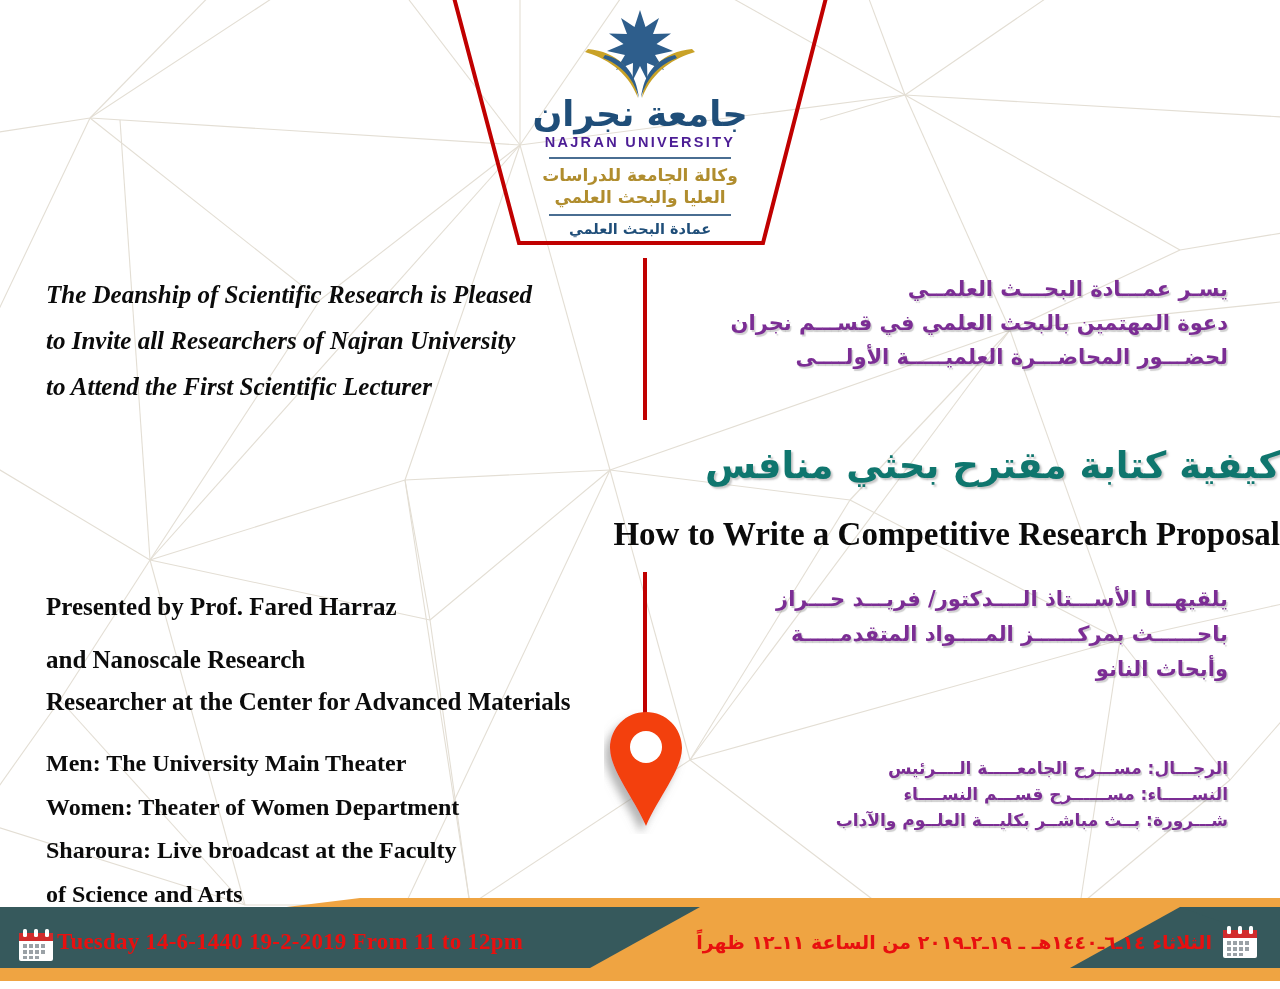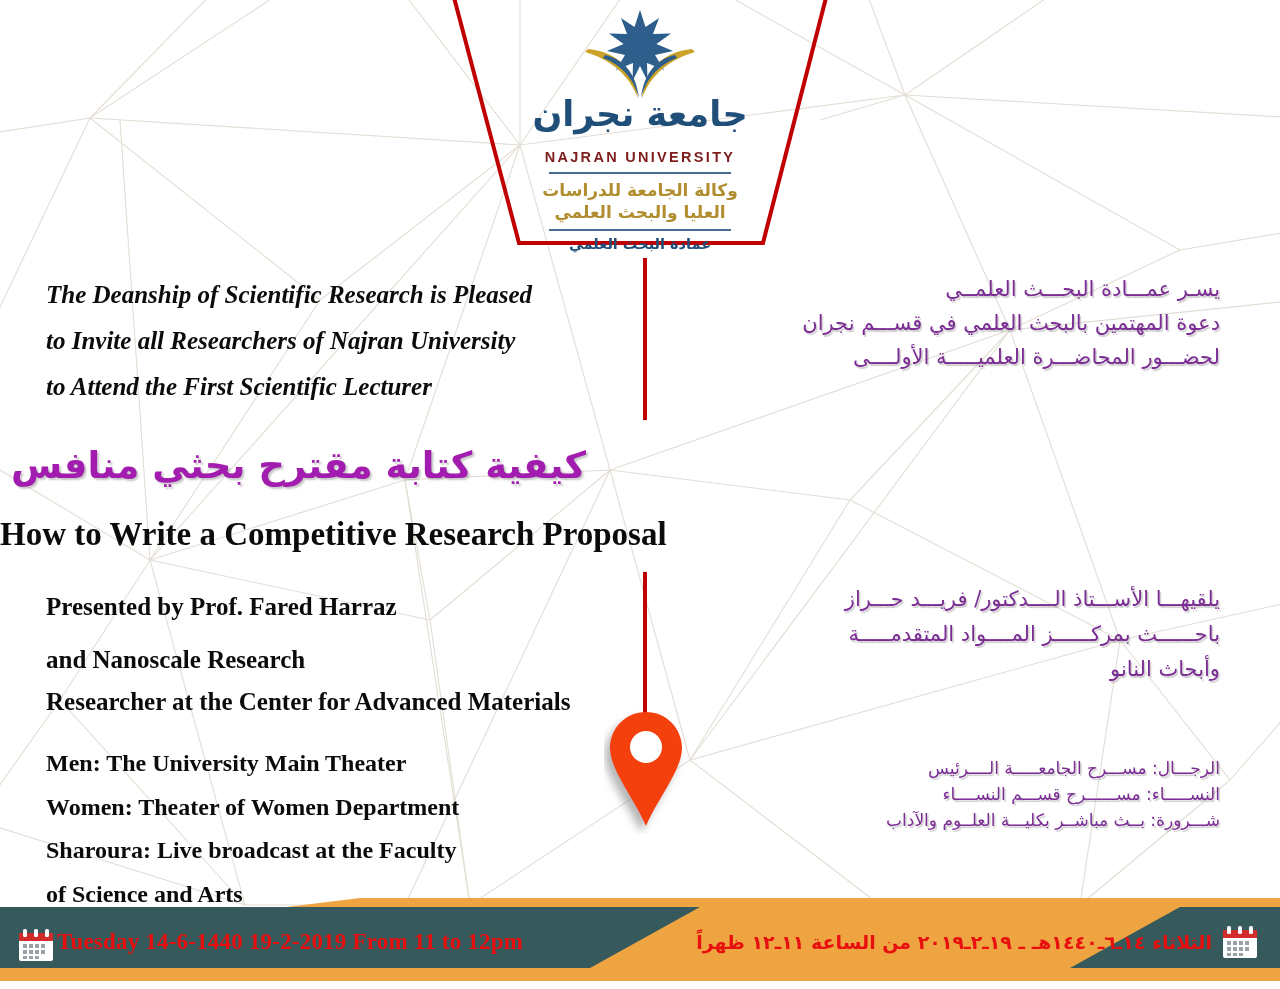--- a/index.html
+++ b/index.html
@@ -47,25 +47,25 @@
     color: #1F4E79;
     font-size: 35px;
     font-weight: bold;
     letter-spacing: -1px;
     line-height: 1.05;
     margin-top: -4px;
     direction: rtl;
   }
   .logo-en-name {
     font-family: "Liberation Sans", sans-serif;
-    color: #7f1d1d;
+    color: #4c1d95;
     font-size: 14.5px;
     font-weight: bold;
     letter-spacing: 2.3px;
-    margin-top: 16px;
+    margin-top: 1px;
   }
   .logo-rule {
     width: 182px;
     height: 2px;
     background: #4A6E92;
     margin: 7px auto 6px auto;
   }
   .logo-rule.thin { height: 1.5px; width: 182px; margin: 6px auto 5px auto; }
   .logo-agency {
     font-family: "DejaVu Sans", sans-serif;
@@ -98,60 +98,60 @@
     z-index: 2;
     color: #0B0B0B;
     font-family: "Liberation Serif", serif;
     font-weight: bold;
     font-size: 25px;
     line-height: 1.84;
     width: 590px;
   }
   .ar-block {
     position: absolute;
-    right: 60px;
+    right: 52px;
     z-index: 2;
     direction: rtl;
     text-align: right;
     color: #7B2D94;
     font-family: "DejaVu Sans", sans-serif;
-    font-weight: normal;
+    font-weight: bold;
     font-size: 21px;
     line-height: 1.62;
     width: 545px;
     text-shadow: 1.5px 1.5px 1px rgba(120,120,120,0.35);
   }
   #invite-en { top: 272px; font-style: italic; }
   #invite-ar { top: 272px; }
   #presenter-en { top: 586px; line-height: 1.70; }
   #presenter-ar { top: 582px; line-height: 1.66; }
   #venue-en { top: 742px; line-height: 1.82; font-size: 24px; }
   #venue-ar { top: 756px; line-height: 1.52; font-size: 17px; }
   #venue-ar .ven-line { white-space: nowrap; }
   
   #title-ar {
     position: absolute;
     left: 0; right: 0;
     top: 444px;
     z-index: 2;
-    text-align: left;
-    direction: rtl;
-    color: #a21caf;
+    text-align: right;
+    direction: rtl;
+    color: #0f766e;
     font-family: "DejaVu Sans", sans-serif;
     font-weight: bold;
     font-size: 37px;
     text-shadow: 2px 2px 2px rgba(130,130,130,0.45);
     margin-left: 11px;
   }
   #title-en {
     position: absolute;
     left: 0; right: 0;
     top: 516px;
     z-index: 2;
-    text-align: left;
+    text-align: right;
     color: #0B0B0B;
     font-family: "Liberation Serif", serif;
     font-weight: bold;
     font-size: 33px;
   }
   
   #map-pin {
     position: absolute;
     left: 604px;
     top: 706px;

